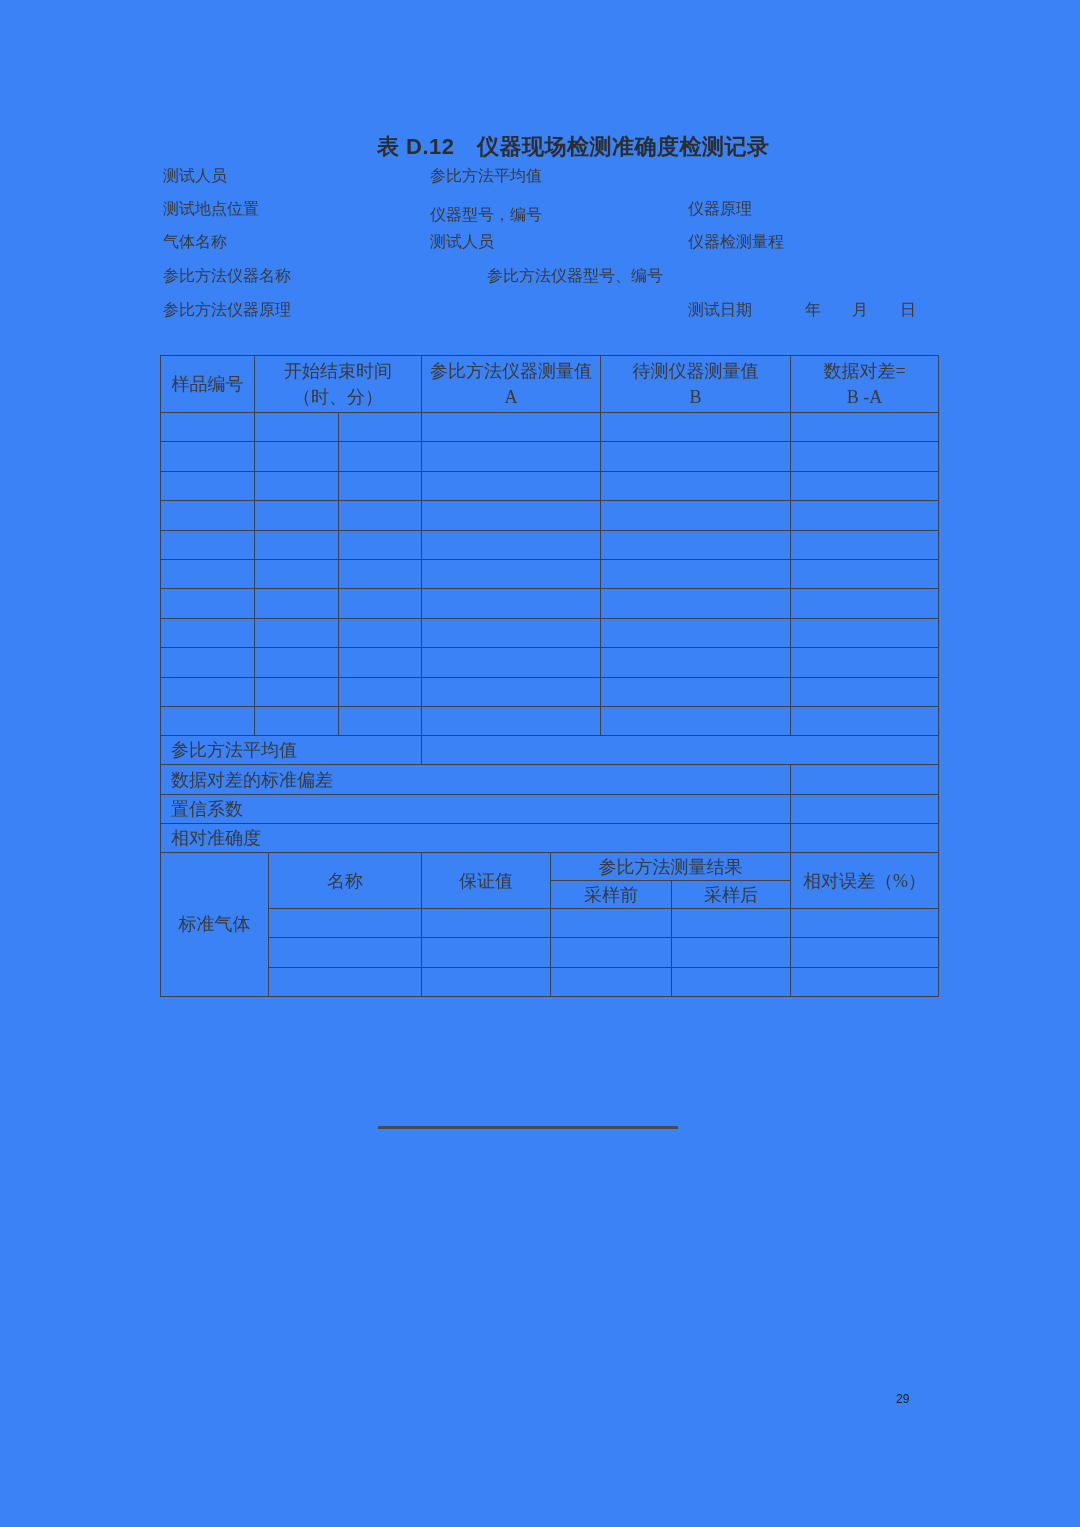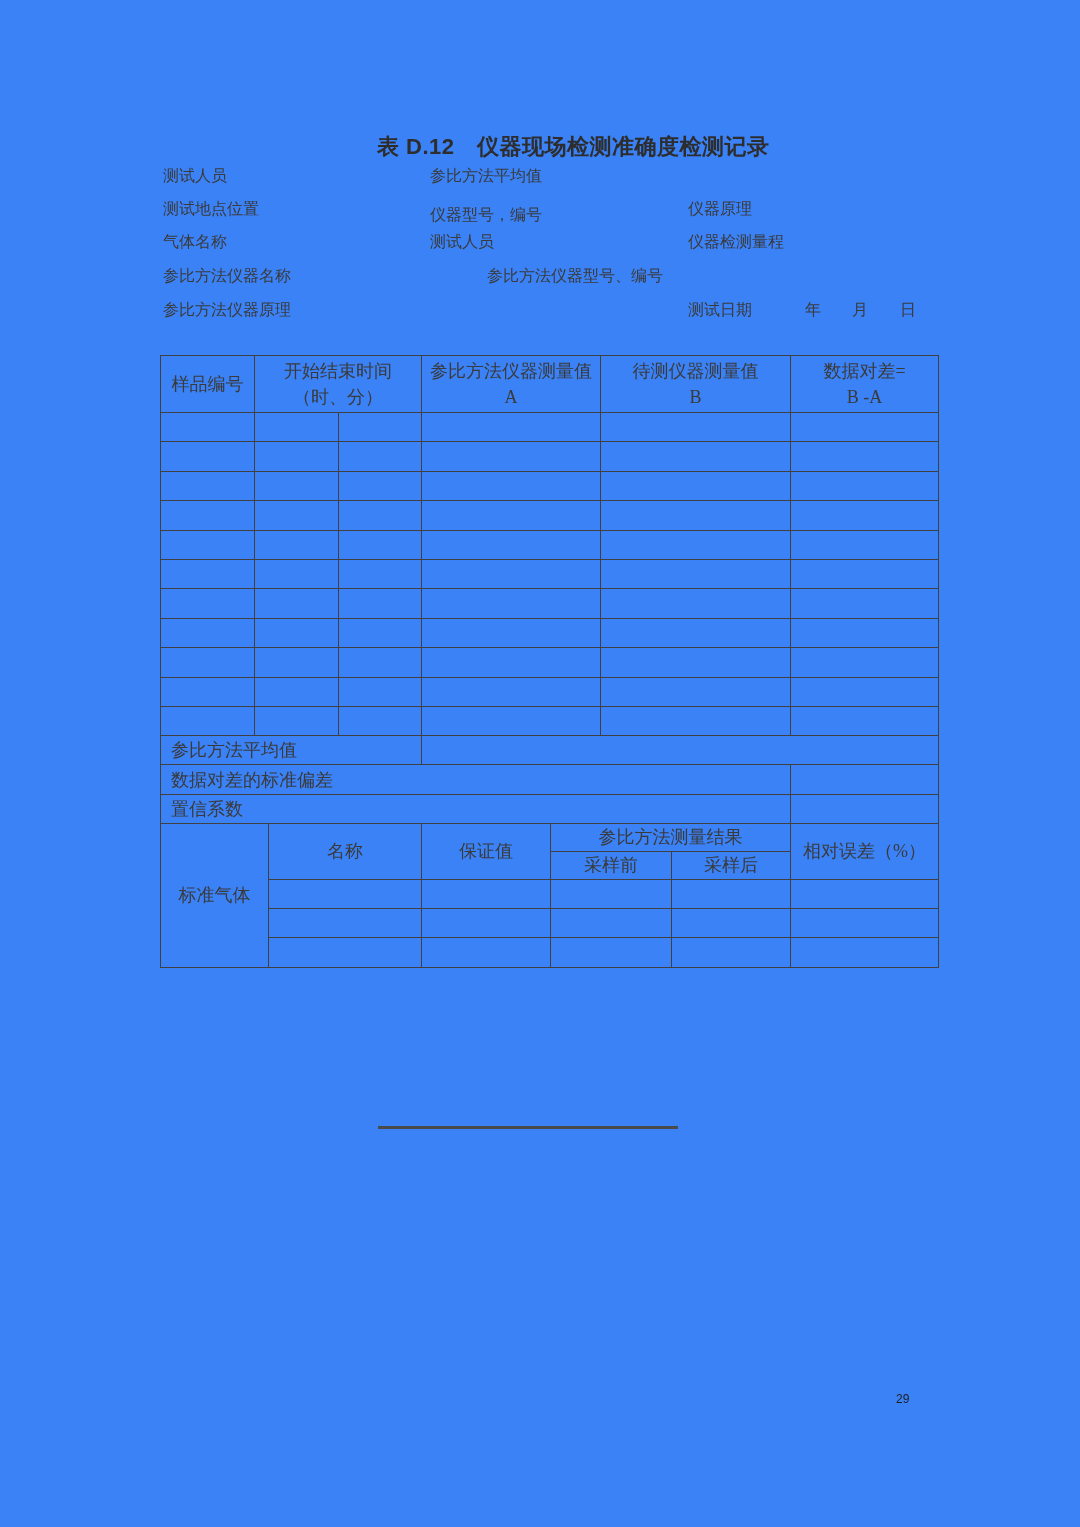--- a/index.html
+++ b/index.html
@@ -232,20 +232,24 @@
         <tr class="s-row">
           <td colspan="3" class="lbl">参比方法平均值</td>
           <td colspan="3"></td>
         </tr>
         <tr class="s-row">
           <td colspan="5" class="lbl">数据对差的标准偏差</td>
           <td></td>
         </tr>
         <tr class="s-row">
           <td colspan="5" class="lbl">置信系数</td>
+          <td></td>
+        </tr>
+        <tr class="s-row">
+          <td colspan="5" class="lbl">相对准确度</td>
           <td></td>
         </tr>
       </tbody>
     </table>
 
     <table id="std-table">
       <colgroup>
         <col style="width:108px">
           <col style="width:153px">
           <col style="width:129px">

